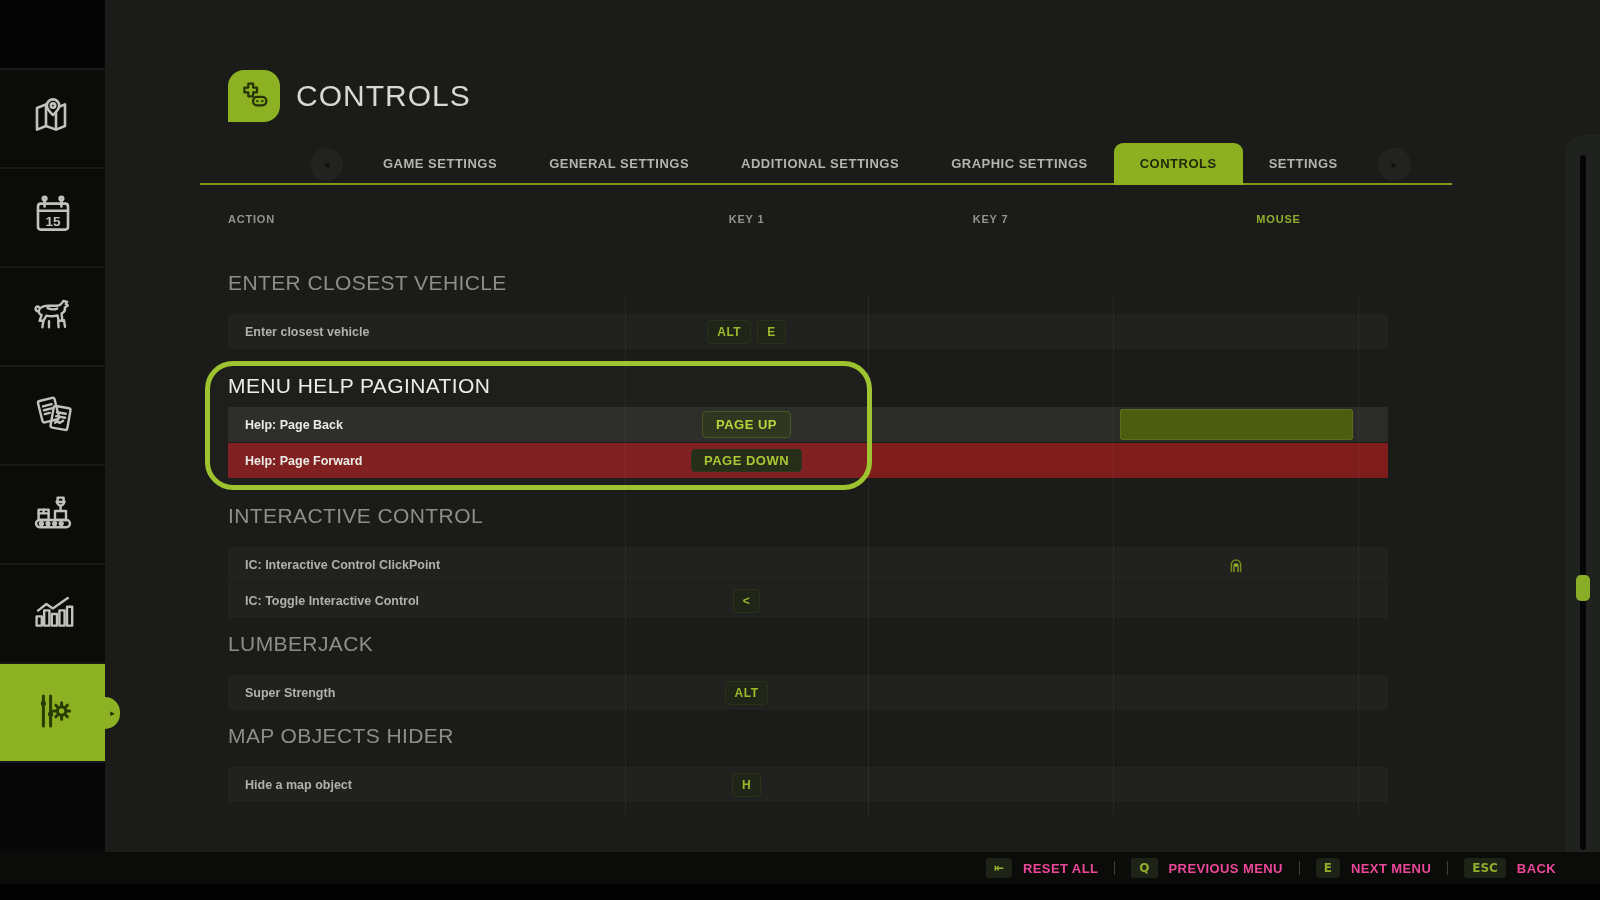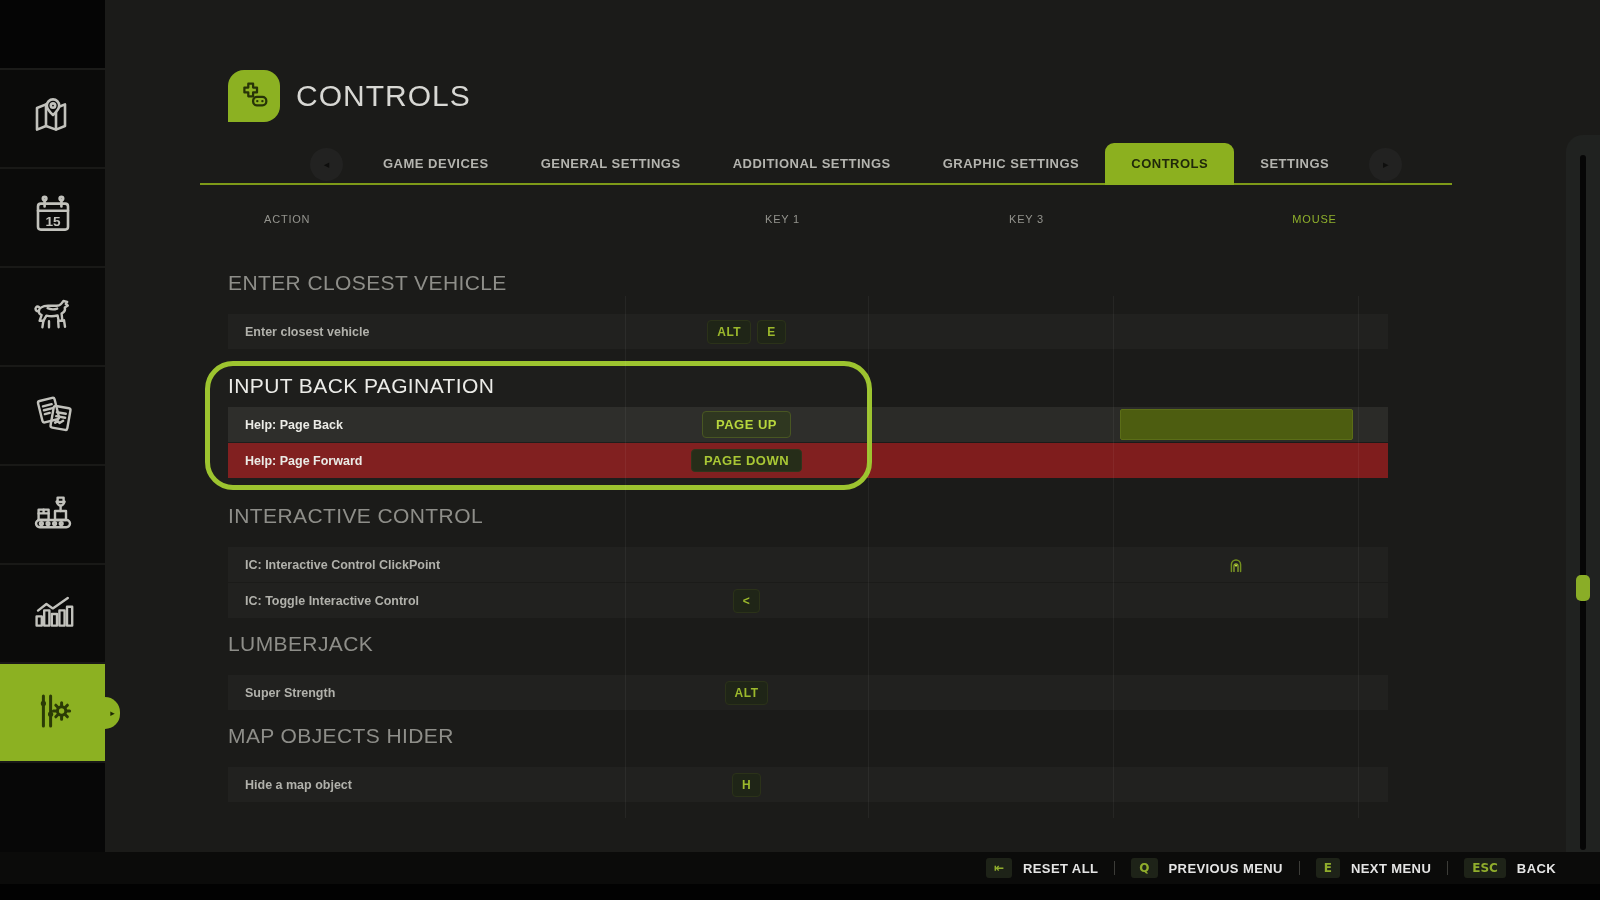--- a/index.html
+++ b/index.html
@@ -28,21 +28,21 @@
   #tabs { position:absolute; left:296px; top:143px; height:42px; display:flex; align-items:center; z-index:3; }
   .tab-arrow { width:33px; height:33px; border-radius:50%; background:#222221; display:flex;
                align-items:center; justify-content:center; cursor:pointer; margin:0 14px; }
   .tab-arrow .arr { color:#0e0e0d; font-size:11px; font-family:"DejaVu Sans",sans-serif; }
   .tab { height:42px; line-height:42px; padding:0 26px; font-size:13px; font-weight:700;
          letter-spacing:0.5px; color:#b4b4af; cursor:pointer; white-space:nowrap; }
   .tab.active { background:#8cb01f; color:#20290a; border-radius:9px 9px 0 0; }
   #tab-underline { position:absolute; left:200px; top:183px; width:1252px; height:2px; background:#7e9a18; z-index:2; }
 
   
-  .th { position:absolute; top:213px; font-size:11px; font-weight:400; letter-spacing:0.8px; color:#94948e; z-index:3;margin-left:36px; }
+  .th { position:absolute; top:213px; font-size:11px; font-weight:700; letter-spacing:0.8px; color:#94948e; z-index:3; }
   #th-action { left:228px; }
   #th-key1 { left:625px; width:243px; text-align:center; }
   #th-key2 { left:868px; width:245px; text-align:center; }
   #th-mouse { left:1156px; width:245px; text-align:center; color:#8fb02c; }
 
   
   .vguide { position:absolute; top:296px; height:522px; width:1px; background:rgba(255,255,255,0.05); z-index:5; }
 
   
   #content { position:absolute; left:228px; top:240px; width:1160px; z-index:3; }
@@ -84,21 +84,21 @@
   #scroll-thumb { position:absolute; left:10px; top:440px; width:14px; height:26px;
                   background:#8aad27; border-radius:5px; cursor:pointer; }
 
   
   #footer { position:absolute; left:0; top:852px; width:1600px; height:32px; background:#0b0b0a;
             display:flex; align-items:center; justify-content:flex-end; padding-right:44px; gap:16px; z-index:10; }
   #bottom-edge { position:absolute; left:0; top:884px; width:1600px; height:16px; background:#020202; z-index:10; }
   .f-item { display:flex; align-items:center; gap:11px; cursor:pointer; }
   .f-key { background:#1e2318; color:#90ad2c; font-size:12px; font-weight:700; padding:3px 8px;
            min-width:14px; text-align:center; border-radius:3px; font-family:"DejaVu Sans",sans-serif; }
-  .f-label { color:#e5e5e5; font-size:13px; font-weight:700; letter-spacing:0.4px; }
+  .f-label { color:#ec4899; font-size:13px; font-weight:700; letter-spacing:0.4px; }
   .f-div { width:1px; height:14px; background:#3c3c38; }
 </style>
 </head>
 <body>
 
 <div id="sidebar">
   <div id="sidebar-top"></div>
   <div id="sidebar-items">
       <div class="side-cell">
         <span class="side-icon"><svg viewBox="0 0 24 24" fill="none" stroke="#c2c2bc" stroke-width="1.3" stroke-linecap="round" stroke-linejoin="round">
@@ -188,35 +188,35 @@
       <circle cx="17.6" cy="15.4" r="0.8" fill="#273307" stroke="none"></circle>
     </svg>
   </div>
   <div id="page-title">CONTROLS</div>
 </div>
 
 <div id="tabs">
     <div class="tab-arrow">
       <span class="arr">◂</span>
     </div>
-    <div class="tab">GAME DEVICES</div>
+    <div class="tab">GAME SETTINGS</div>
     <div class="tab">GENERAL SETTINGS</div>
     <div class="tab">ADDITIONAL SETTINGS</div>
     <div class="tab">GRAPHIC SETTINGS</div>
     <div class="tab active">CONTROLS</div>
     <div class="tab">SETTINGS</div>
     <div class="tab-arrow">
       <span class="arr">▸</span>
     </div>
   </div>
 <div id="tab-underline"></div>
 
 <div class="th" id="th-action">ACTION</div>
 <div class="th" id="th-key1">KEY 1</div>
-<div class="th" id="th-key2">KEY 3</div>
+<div class="th" id="th-key2">KEY 7</div>
 <div class="th" id="th-mouse">MOUSE</div>
 
 <div class="vguide" style="left:625px"></div>
 <div class="vguide" style="left:868px"></div>
 <div class="vguide" style="left:1113px"></div>
 <div class="vguide" style="left:1358px"></div>
 
 <div id="content">
     <section class="section">
       <div class="section-title">ENTER CLOSEST VEHICLE</div>
@@ -229,21 +229,21 @@
             <span class="key-badge">ALT</span>
             <span class="key-badge">E</span>
           </div>
           <div class="cell key2-cell"></div>
           <div class="cell mouse-cell"></div>
         </div>
       </div>
     </section>
     <section class="section highlighted">
       <div class="hl-border"></div>
-      <div class="section-title bright">INPUT BACK PAGINATION</div>
+      <div class="section-title bright">MENU HELP PAGINATION</div>
       <div class="rows">
         <div class="row sel-a">
           <div class="cell action-cell">
             <span class="action-label">Help: Page Back</span>
           </div>
           <div class="cell key1-cell">
             <span class="key-badge focused">PAGE UP</span>
           </div>
           <div class="cell key2-cell"></div>
           <div class="cell mouse-cell">

